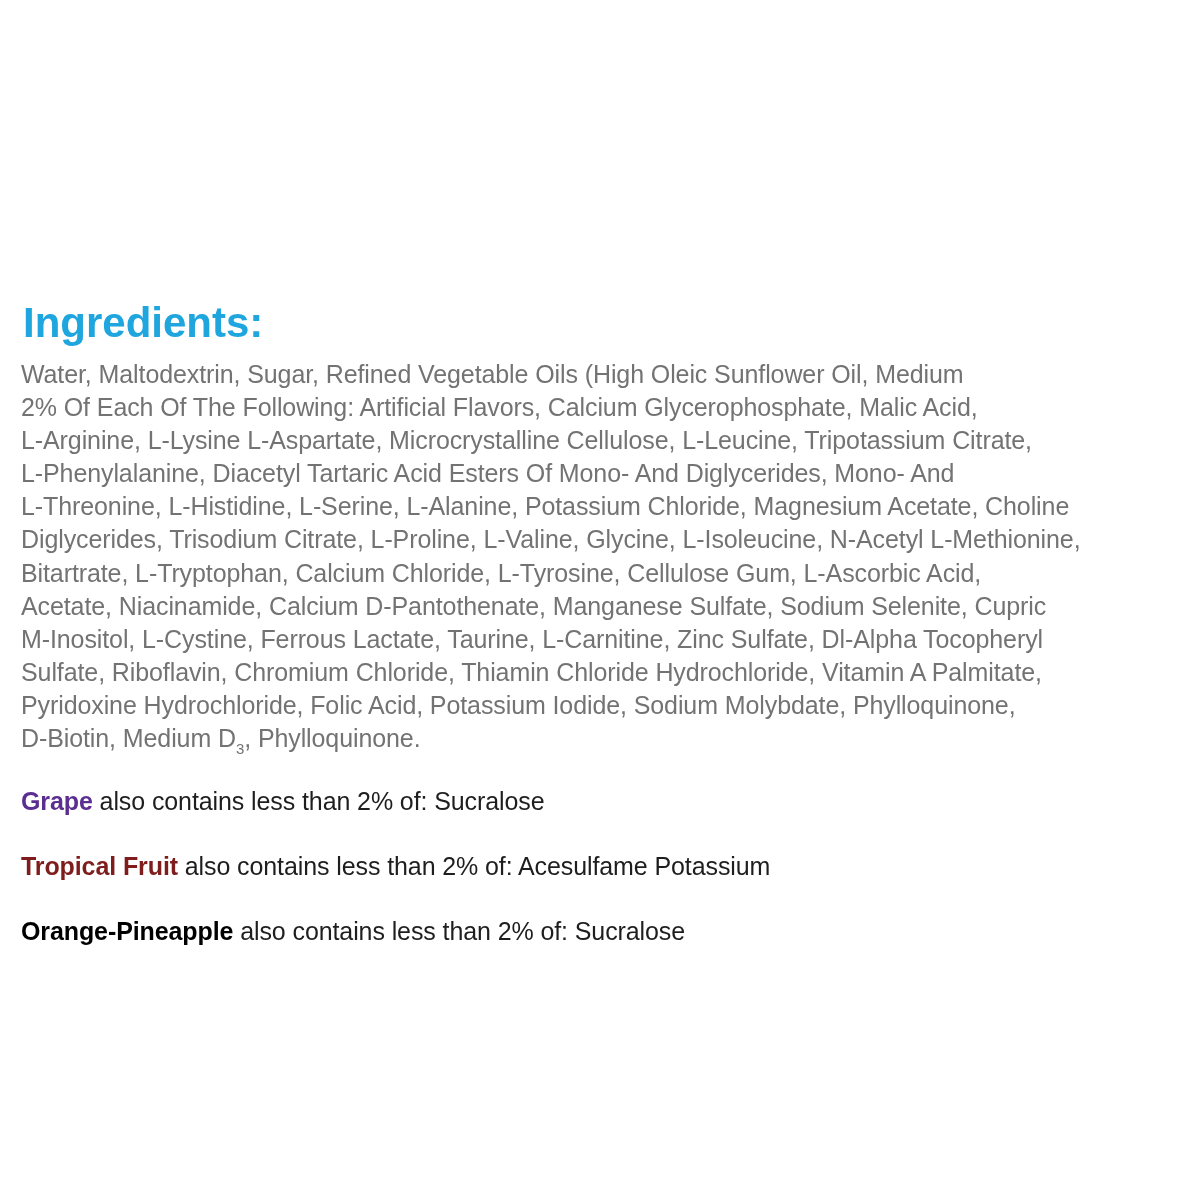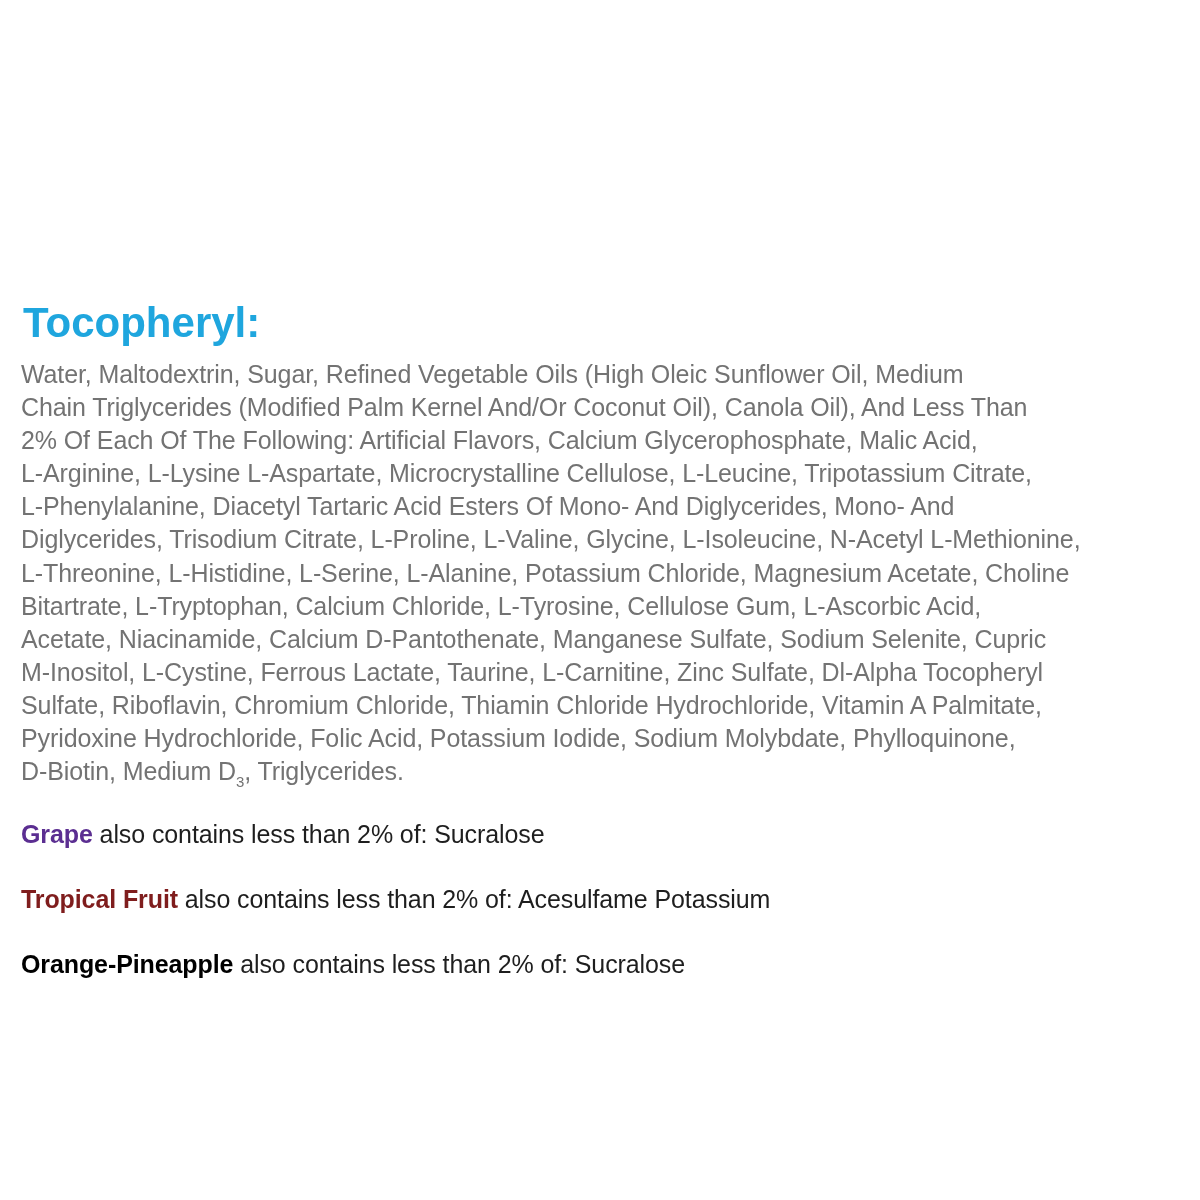--- a/index.html
+++ b/index.html
@@ -54,36 +54,35 @@
   }
   .flavor-name {
     font-weight: bold;
   }
 </style>
 </head>
 <body>
 
 <div class="label">
 
-  <h1 class="heading" style="color: rgb(31, 166, 222);">Tocopheryl:</h1>
+  <h1 class="heading" style="color: rgb(31, 166, 222);">Ingredients:</h1>
 
   <div class="ingredients-body" style="color: #737373;">
     <div class="line">Water, Maltodextrin, Sugar, Refined Vegetable Oils (High Oleic Sunflower Oil, Medium</div>
-    <div class="line">Chain Triglycerides (Modified Palm Kernel And/Or Coconut Oil), Canola Oil), And Less Than</div>
     <div class="line">2% Of Each Of The Following: Artificial Flavors, Calcium Glycerophosphate, Malic Acid,</div>
     <div class="line">L-Arginine, L-Lysine L-Aspartate, Microcrystalline Cellulose, L-Leucine, Tripotassium Citrate,</div>
     <div class="line">L-Phenylalanine, Diacetyl Tartaric Acid Esters Of Mono- And Diglycerides, Mono- And</div>
+    <div class="line">L-Threonine, L-Histidine, L-Serine, L-Alanine, Potassium Chloride, Magnesium Acetate, Choline</div>
     <div class="line">Diglycerides, Trisodium Citrate, L-Proline, L-Valine, Glycine, L-Isoleucine, N-Acetyl L-Methionine,</div>
-    <div class="line">L-Threonine, L-Histidine, L-Serine, L-Alanine, Potassium Chloride, Magnesium Acetate, Choline</div>
     <div class="line">Bitartrate, L-Tryptophan, Calcium Chloride, L-Tyrosine, Cellulose Gum, L-Ascorbic Acid,</div>
     <div class="line">Acetate, Niacinamide, Calcium D-Pantothenate, Manganese Sulfate, Sodium Selenite, Cupric</div>
     <div class="line">M-Inositol, L-Cystine, Ferrous Lactate, Taurine, L-Carnitine, Zinc Sulfate, Dl-Alpha Tocopheryl</div>
     <div class="line">Sulfate, Riboflavin, Chromium Chloride, Thiamin Chloride Hydrochloride, Vitamin A Palmitate,</div>
     <div class="line">Pyridoxine Hydrochloride, Folic Acid, Potassium Iodide, Sodium Molybdate, Phylloquinone,</div>
-    <div class="line"><span>D-Biotin, Medium D</span><span class="subscript">3</span><span>, Triglycerides.</span></div>
+    <div class="line"><span>D-Biotin, Medium D</span><span class="subscript">3</span><span>, Phylloquinone.</span></div>
   </div>
 
   <div class="flavors" style="color: rgb(30, 30, 30);">
     <div class="line"><span class="flavor-name" style="color: rgb(91, 46, 145);">Grape</span><span> also contains less than 2% of: Sucralose</span></div>
     <div class="line"><span class="flavor-name" style="color: #7f1d1d;">Tropical Fruit</span><span> also contains less than 2% of: Acesulfame Potassium</span></div>
     <div class="line"><span class="flavor-name" style="color: #000000;">Orange-Pineapple</span><span> also contains less than 2% of: Sucralose</span></div>
   </div>
 
 </div>
 

